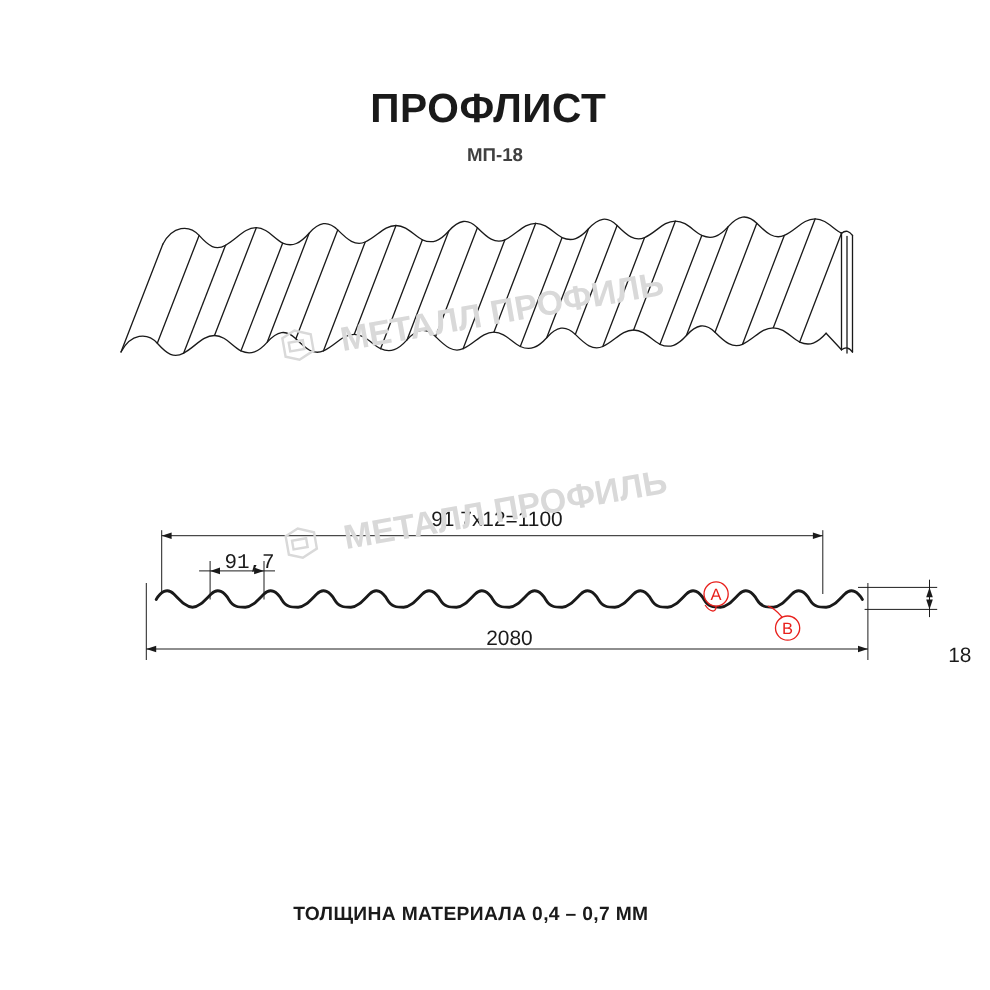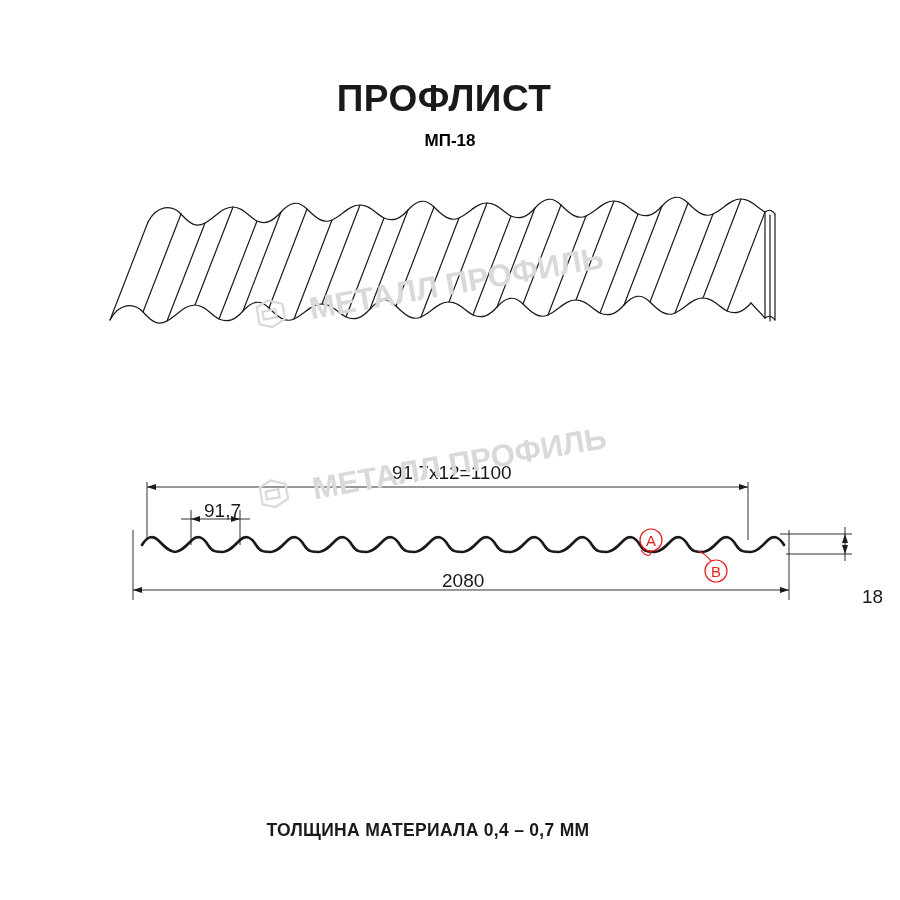--- a/index.html
+++ b/index.html
@@ -32,21 +32,21 @@
     color: #1a1a1a;
   }
   .subtitle {
     position: absolute;
     top: 131px;
     left: 0;
     width: 900px;
     text-align: center;
     font-size: 17px;
     font-weight: bold;
-    color: #000000;
+    color: #404040;
   }
   .footer {
     position: absolute;
     top: 820px;
     left: 0;
     width: 856px;
     text-align: center;
     font-size: 17.5px;
     font-weight: bold;
     letter-spacing: 0.3px;
@@ -84,21 +84,21 @@
     vertical-align: middle;
     margin-right: 10px;
   }
   .dim-label {
     position: absolute;
     font-size: 19px;
     color: #1a1a1a;
     white-space: nowrap;
   }
   .lbl-1100 { top: 462px; left: 392px; }
-  .lbl-917  { top: 500px; left: 204px; }
+  .lbl-917  { top: 500px; left: 204px; font-family: Liberation Mono, monospace; }
   .lbl-1150 { top: 570px; left: 442px; }
   .lbl-18   { top: 586px; left: 862px; }
   .callout-letter {
     position: absolute;
     font-size: 15px;
     color: #e8201c;
     font-weight: normal;
     text-align: center;
     width: 20px;
   }

